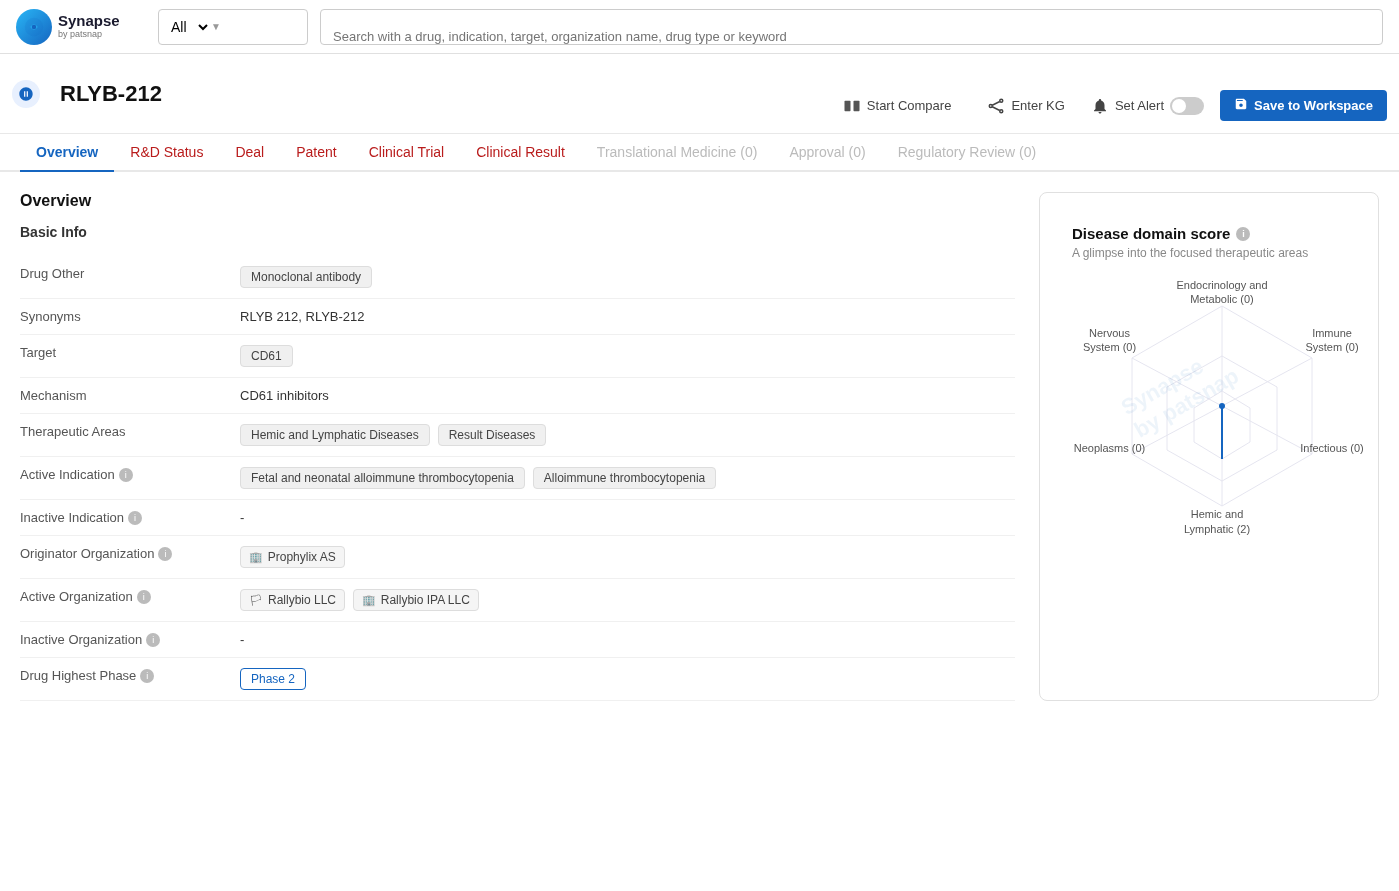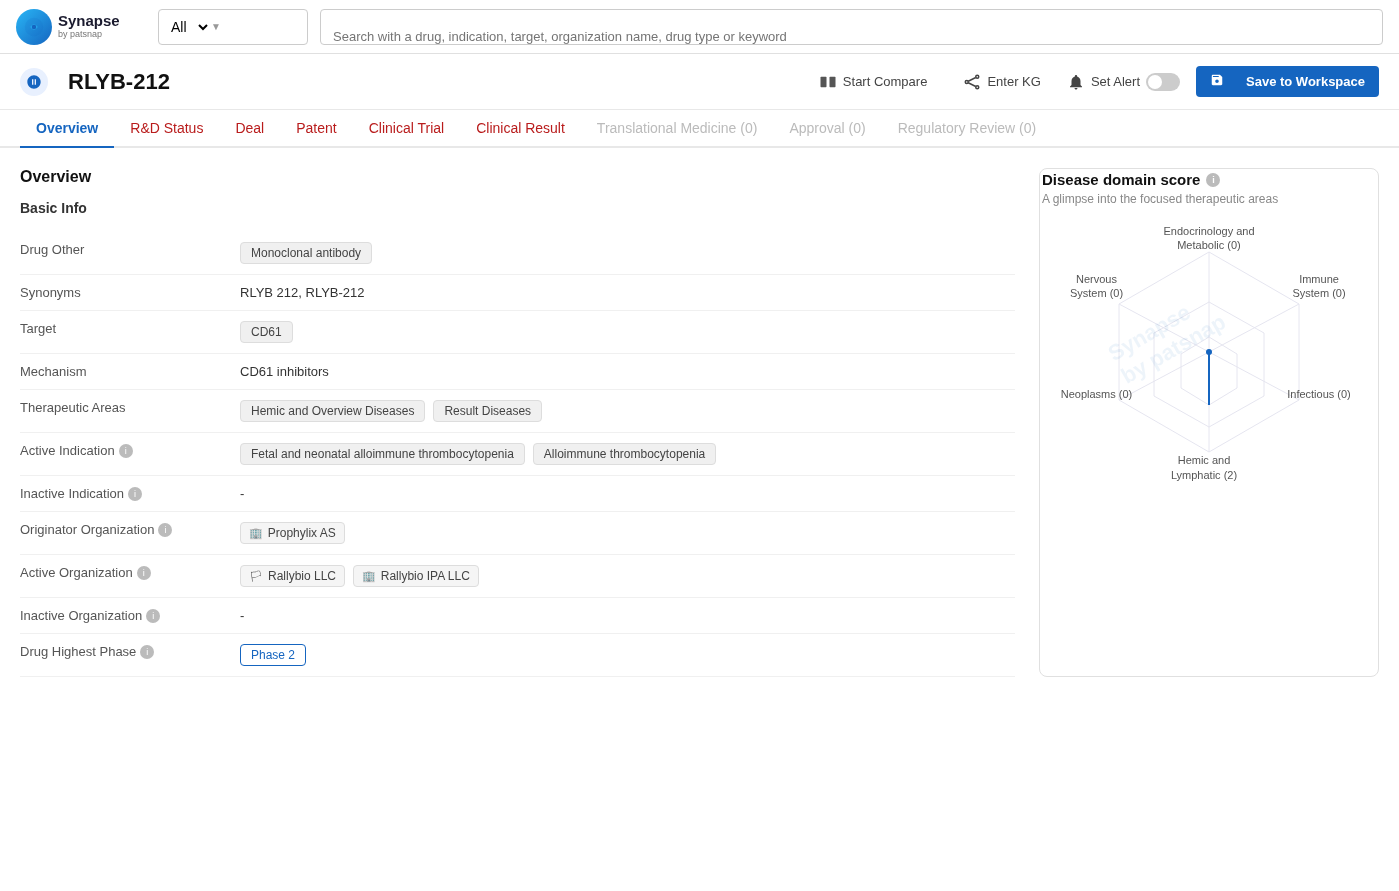--- a/index.html
+++ b/index.html
@@ -20,34 +20,34 @@
       display: flex; align-items: center; border: 1px solid #ccc; border-radius: 4px; background: #fff; height: 36px; min-width: 150px;
     }
     .search-dropdown select { border: none; background: transparent; padding: 0 8px; font-size: 14px; outline: none; cursor: pointer; }
     .search-input-wrap {
       flex: 1; border: 1px solid #ccc; border-radius: 4px; height: 36px; display: flex; align-items: flex-end; padding: 0 12px;
     }
     .search-input-wrap input { border: none; outline: none; width: 100%; font-size: 13px; color: #666; }
 
     
     .drug-header {
-      display: flex; align-items: center; padding: 12px 20px; border-bottom: 1px solid #e8e8e8; gap: 20px;
+      display: flex; align-items: center; padding: 12px 12px; border-bottom: 1px solid #e8e8e8; gap: 20px;
     }
     .drug-icon { width: 28px; height: 28px; border-radius: 50%; background: #e8f0fe; display: flex; align-items: center; justify-content: center; }
     .drug-name { font-size: 22px; font-weight: 700; color: #111; flex: 1; }
-    .drug-actions { display: flex; align-items: center; gap: 16px; margin-left: auto; }
+    .drug-actions { display: flex; align-items: center; gap: 16px; margin-left: auto; margin-top: 24px; }
     .action-btn {
       display: flex; align-items: center; gap: 6px; background: none; border: none; cursor: pointer; font-size: 13px; color: #444; font-weight: 500; padding: 6px 10px; border-radius: 4px;
     }
     .action-icon { width: 18px; height: 18px; display: flex; align-items: center; justify-content: center; }
     .toggle-wrap { display: flex; align-items: center; gap: 6px; font-size: 13px; color: #444; }
     .toggle { width: 34px; height: 18px; background: #ccc; border-radius: 9px; position: relative; cursor: pointer; }
     .toggle-knob { width: 14px; height: 14px; background: #fff; border-radius: 50%; position: absolute; top: 2px; left: 2px; transition: left .2s; }
     .save-btn {
-      background: #1565c0; color: #fff; border: none; border-radius: 4px; padding: 7px 14px; font-size: 13px; cursor: pointer; display: flex; align-items: center; gap: 22px; font-weight: 600;
+      background: #1565c0; color: #fff; border: none; border-radius: 4px; padding: 7px 14px; font-size: 13px; cursor: pointer; display: flex; align-items: center; gap: 6px; font-weight: 600;
     }
 
     
     .tabs { display: flex; padding: 0 20px; border-bottom: 2px solid #e8e8e8; gap: 0; }
     .tab {
       padding: 10px 16px; font-size: 14px; cursor: pointer; color: #b91c1c; border-bottom: 2px solid transparent; margin-bottom: -2px; white-space: nowrap;
     }
     .tab.active { color: #1565c0; border-bottom: 2px solid #1565c0; font-weight: 600; }
     .tab.disabled { color: #bbb; cursor: default; }
 
@@ -67,21 +67,21 @@
     }
     .tag.phase { background: #fff; color: #1565c0; border: 1.5px solid #1565c0; }
 
     .org-tag { display: inline-flex; align-items: center; gap: 5px; background: #f5f5f5; border: 1px solid #ddd; border-radius: 4px; padding: 3px 8px; font-size: 12px; color: #444; }
     .org-icon { font-size: 11px; }
 
     .info-icon { width: 14px; height: 14px; border-radius: 50%; background: #bbb; color: #fff; font-size: 9px; display: inline-flex; align-items: center; justify-content: center; cursor: pointer; }
 
     
     .disease-panel {
-      width: 340px; min-width: 320px; border: 1px solid #e0e0e0; border-radius: 8px; padding: 2px; background: #fff;
+      width: 340px; min-width: 320px; border: 1px solid #e0e0e0; border-radius: 8px; padding: 32px; background: #fff;
     }
     .disease-panel-title { font-size: 15px; font-weight: 700; color: #111; margin-bottom: 4px; display: flex; align-items: center; gap: 6px; }
     .disease-panel-sub { font-size: 12px; color: #888; margin-bottom: 16px; }
 
     
     .radar-wrap { position: relative; width: 300px; height: 260px; margin: 0 auto; }
     .radar-label { position: absolute; font-size: 11px; color: #555; text-align: center; line-height: 1.3; }
 
     
     .watermark { position: absolute; font-size: 22px; color: rgba(0,100,180,0.07); font-weight: 700; transform: rotate(-30deg); top: 90px; left: 50px; pointer-events: none; white-space: nowrap; }
@@ -206,21 +206,21 @@
     <div class="info-row">
       <div class="info-label">Mechanism</div>
       <div class="info-value">
         <span>CD61 inhibitors</span>
       </div>
     </div>
 
     <div class="info-row">
       <div class="info-label">Therapeutic Areas</div>
       <div class="info-value">
-        <span class="tag">Hemic and Overview Diseases</span>
+        <span class="tag">Hemic and Lymphatic Diseases</span>
         <span class="tag">Result Diseases</span>
       </div>
     </div>
 
     <div class="info-row">
       <div class="info-label">
         Active Indication
         <span class="info-icon">i</span>
       </div>
       <div class="info-value">

